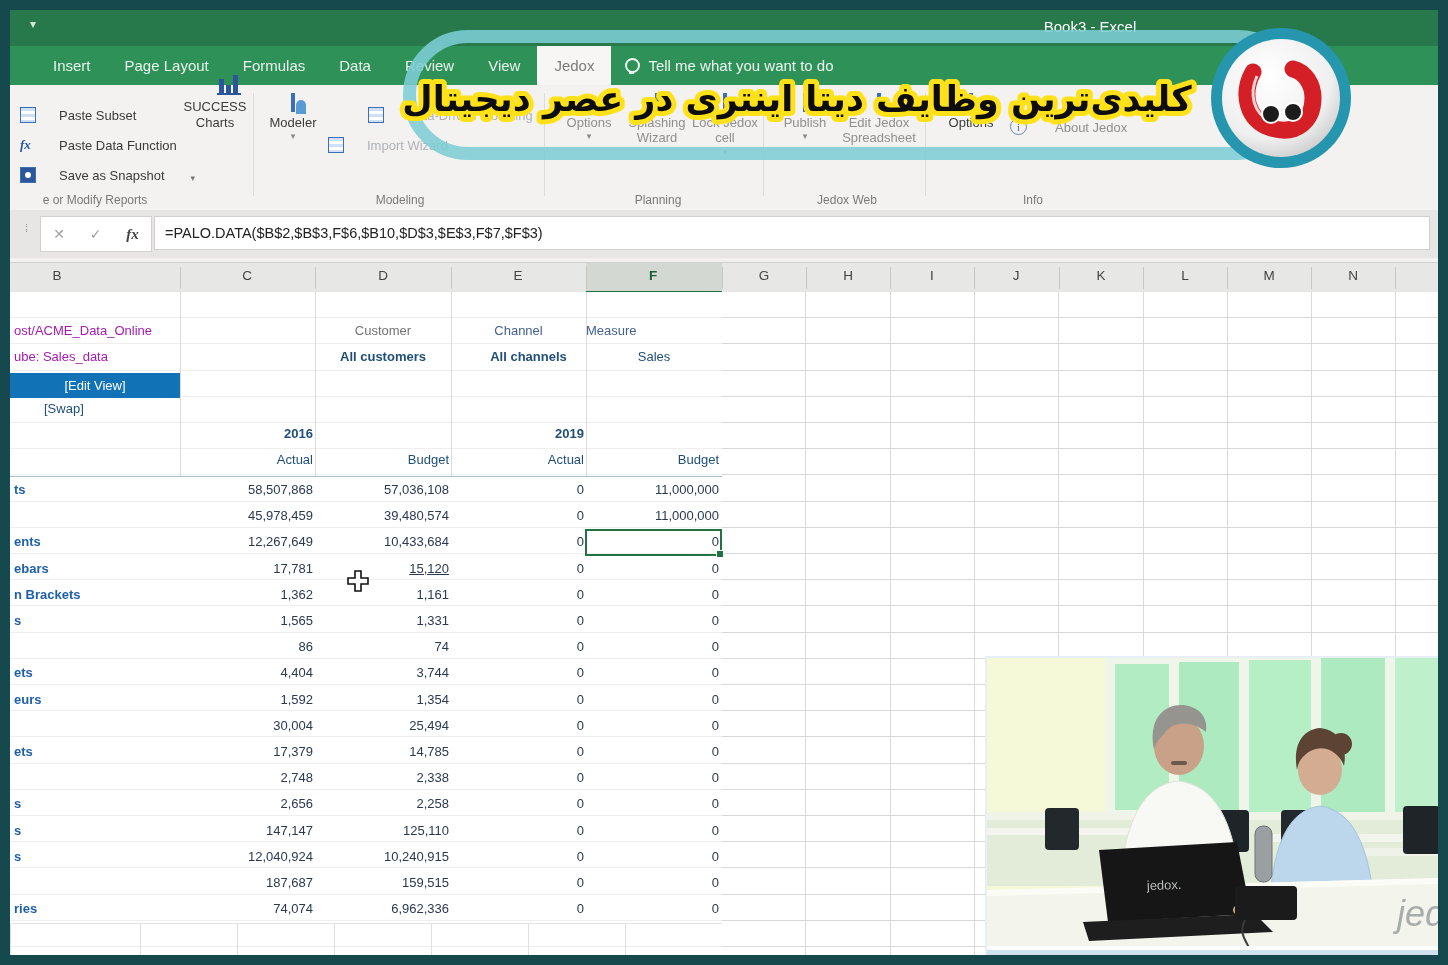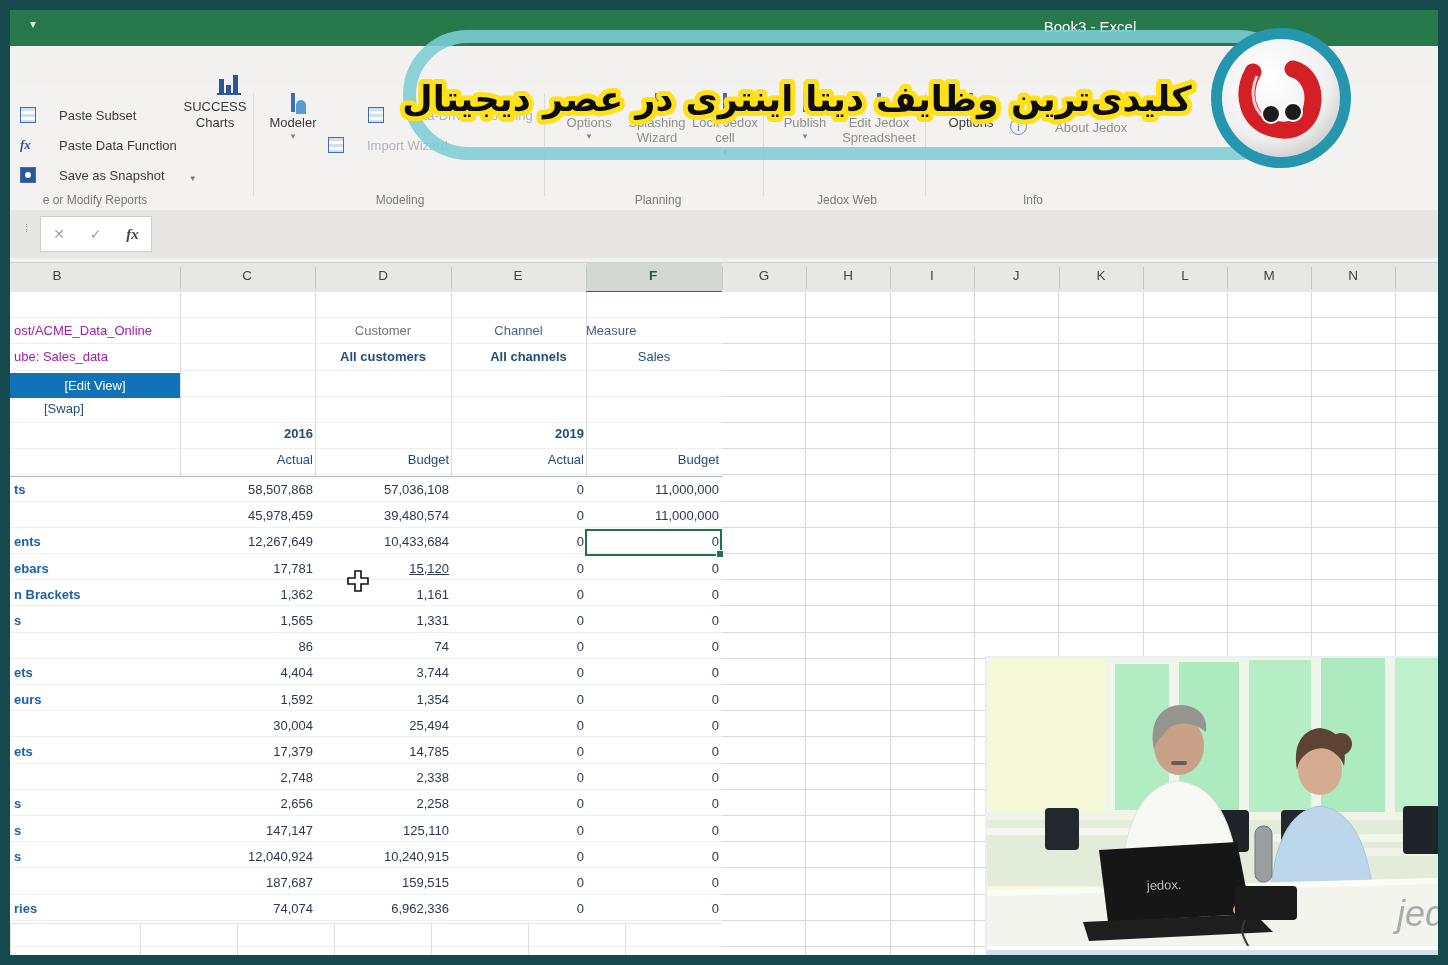--- a/index.html
+++ b/index.html
@@ -99,20 +99,27 @@
 </head>
 <body>
 
 <div id="app">
 
   <div class="titlebar">
     <span class="qat-arrow">▾</span>
     <span class="wintitle">Book3  -  Excel</span>
   </div>
 
+  <div class="tabrow">
+    <span id="tabs-mount" style="display: contents;"><span class="tab">Insert</span><span class="tab">Page Layout</span><span class="tab">Formulas</span><span class="tab">Data</span><span class="tab">Review</span><span class="tab">View</span><span class="tab active">Jedox</span></span>
+    <span class="tellme">
+      <span class="bulb"></span>
+      <span>Tell me what you want to do</span>
+    </span>
+  </div>
 
   <div class="ribbon">
     <div class="smallbtn" style="left:10px;top:16px;">
       <span class="ic"></span>
       <span>Paste Subset</span>
     </div>
     <div class="smallbtn" style="left:10px;top:46px;">
       <span class="icfx">fx</span>
       <span>Paste Data Function</span>
     </div>
@@ -182,20 +189,23 @@
     </div>
     <div class="grplabel" style="left:928px;width:190px;">Info</div>
   </div>
 
   <div class="fbar">
     <div class="fdots">⁞</div>
     <div class="fbox1">
       <span class="g">✕</span>
       <span class="g">✓</span>
       <span class="fx">fx</span>
+    </div>
+    <div class="fbox2">
+      <span>=PALO.DATA($B$2,$B$3,F$6,$B10,$D$3,$E$3,F$7,$F$3)</span>
     </div>
   </div>
 
   <div class="colhdr">
     <div class="selbg"></div>
     <span id="colhdr-mount" style="display: contents;"><span class="cl" style="left: 47px;">B</span><span class="cl" style="left: 237px;">C</span><span class="cl" style="left: 373px;">D</span><span class="cl" style="left: 508px;">E</span><span class="cl sel" style="left: 643px;">F</span><span class="cl" style="left: 754px;">G</span><span class="cl" style="left: 838px;">H</span><span class="cl" style="left: 922px;">I</span><span class="cl" style="left: 1006px;">J</span><span class="cl" style="left: 1091px;">K</span><span class="cl" style="left: 1175px;">L</span><span class="cl" style="left: 1259px;">M</span><span class="cl" style="left: 1343px;">N</span><span class="sep" style="left: 170px;"></span><span class="sep" style="left: 305px;"></span><span class="sep" style="left: 441px;"></span><span class="sep" style="left: 576px;"></span><span class="sep" style="left: 712px;"></span><span class="sep" style="left: 796px;"></span><span class="sep" style="left: 880px;"></span><span class="sep" style="left: 964px;"></span><span class="sep" style="left: 1049px;"></span><span class="sep" style="left: 1133px;"></span><span class="sep" style="left: 1217px;"></span><span class="sep" style="left: 1301px;"></span><span class="sep" style="left: 1385px;"></span></span>
   </div>
 
   <div class="grid">
     <div class="faintrows"></div>

